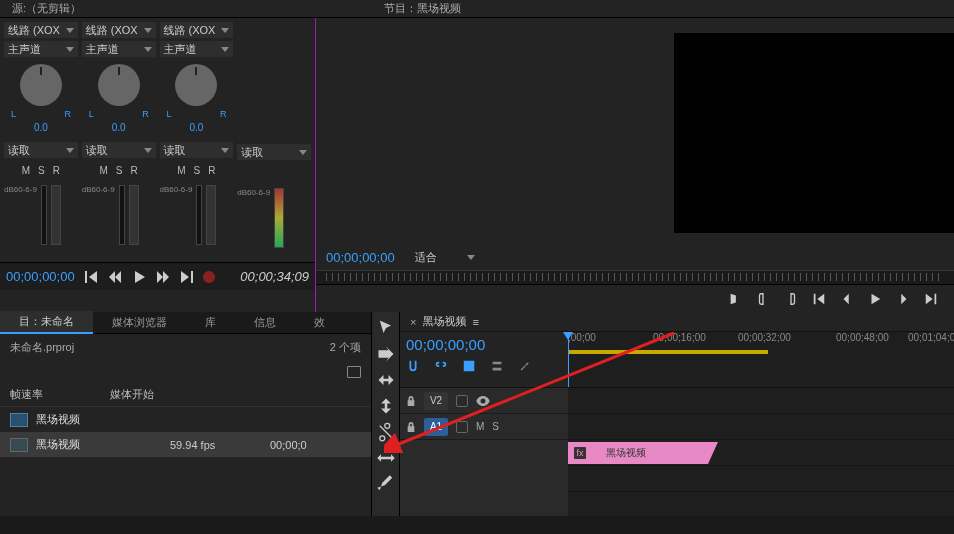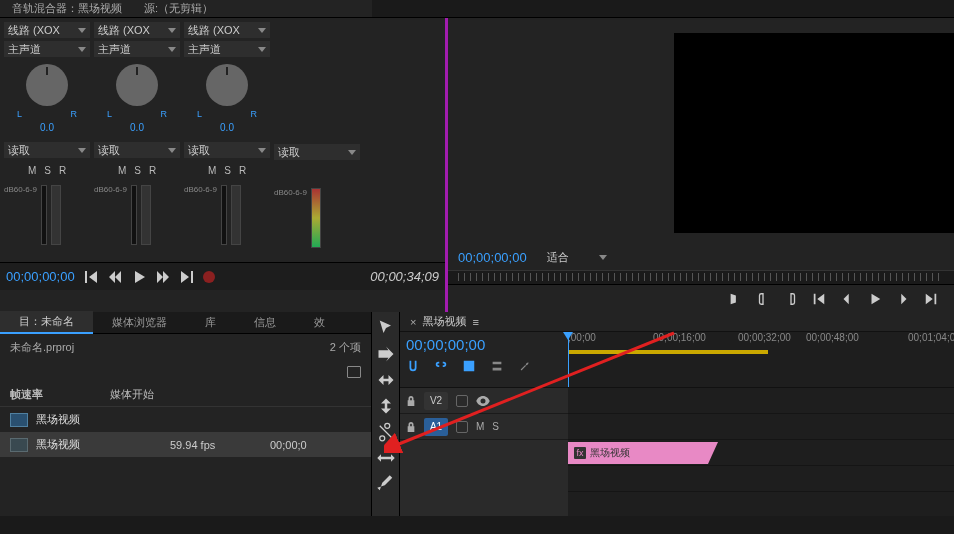--- a/index.html
+++ b/index.html
@@ -3,21 +3,21 @@
 <meta charset="utf-8">
 <style>
 * { margin: 0; padding: 0; box-sizing: border-box; font-family: "Microsoft YaHei", Arial, sans-serif; }
 body { background: #1a1a1a; color: #ccc; font-size: 11px; width: 954px; height: 534px; overflow: hidden; position: relative; }
 .topbar { display: flex; height: 18px; border-bottom: 1px solid #000; }
 .top-left { width: 372px; background: #232323; display: flex; gap: 10px; padding: 0 6px; align-items: center; }
 .top-right { flex: 1; background: #232323; padding: 0 6px; display: flex; align-items: center; }
 .tab-item { color: #aaa; font-size: 11px; padding: 2px 6px; }
 
 .main-flex { display: flex; height: 294px; }
-.mixer-panel { width: 448px; background: #232323; border-right: 3px solid #a21caf; display: flex; flex-direction: column; }
+.mixer-panel { width: 316px; background: #232323; border-right: 1px solid #a21caf; display: flex; flex-direction: column; }
 .mixer-tracks { display: flex; gap: 4px; padding: 4px; }
 .track { width: 86px; display: flex; flex-direction: column; align-items: center; gap: 3px; }
 .track-route { width: 100%; background: #2e2e2e; display: flex; justify-content: space-between; padding: 1px 4px; height: 16px; align-items: center; }
 .track-channel-sel { width: 100%; background: #2e2e2e; display: flex; justify-content: space-between; padding: 1px 4px; height: 16px; align-items: center; }
 .dropdown-arrow { width: 0; height: 0; border-left: 4px solid transparent; border-right: 4px solid transparent; border-top: 5px solid #888; }
 .pan-knob { width: 42px; height: 42px; background: #666; border-radius: 50%; position: relative; margin-top: 4px; }
 .pan-knob::after { content: ''; position: absolute; left: 50%; top: 3px; width: 2px; height: 8px; background: #222; transform: translateX(-50%); }
 .lr-row { display: flex; justify-content: space-between; width: 60px; font-size: 9px; }
 .lr-l { color: #3aa0ff; }
 .lr-r { color: #3aa0ff; }
@@ -52,21 +52,21 @@
 .bottom-flex { display: flex; height: 204px; }
 .project-panel { width: 372px; background: #232323; border-right: 1px solid #000; display: flex; flex-direction: column; }
 .project-tabs { display: flex; height: 22px; border-bottom: 1px solid #000; background: #1a1a1a; align-items: center; }
 .ptab { padding: 3px 19px; color: #999; font-size: 11px; cursor: pointer; }
 .ptab.active { background: #2e2e2e; border-bottom: 2px solid #3aa0ff; color: #ccc; }
 .project-header { display: flex; justify-content: space-between; padding: 6px 10px; color: #aaa; }
 .project-search { height: 22px; padding: 0 10px; display: flex; align-items: center; gap: 8px; }
 .bin-icon { width: 14px; height: 12px; border: 1px solid #888; border-radius: 1px; }
 .project-columns { display: flex; padding: 4px 10px; border-bottom: 1px solid #333; color: #bbb; }
 .col-name { width: 160px; display: flex; gap: 4px; align-items: center; }
-.col-fps { width: 100px; font-weight: bold; }
+.col-fps { width: 100px; }
 .col-start { flex: 1; }
 .project-rows { flex: 1; }
 .prow { display: flex; padding: 5px 10px; align-items: center; cursor: pointer; }
 .prow.selected { background: #3a3a3a; }
 .prow-icon { width: 18px; height: 14px; margin-right: 8px; }
 .prow-icon.seq { background: #2a5070; border: 1px solid #5080a0; }
 .prow-icon.clip { background: #394950; border: 1px solid #5a6a70; }
 .prow-name { width: 134px; color: #ddd; }
 .prow-fps { width: 100px; color: #ccc; }
 .prow-start { color: #ccc; }
@@ -98,33 +98,35 @@
 .lock-icon { width: 10px; height: 12px; }
 .trk-label { width: 24px; height: 18px; background: #333; color: #ccc; display: flex; align-items: center; justify-content: center; font-size: 10px; border-radius: 2px; }
 .trk-label.active { background: #2a5f99; color: #fff; }
 .trk-toggle { width: 12px; height: 12px; border: 1px solid #666; border-radius: 2px; }
 .eye-icon { width: 14px; height: 10px; }
 
 .tl-track-content { flex: 1; background: #1e1e1e; position: relative; }
 .tl-track-lane { height: 26px; border-bottom: 1px solid #151515; position: relative; }
 .clip-bar { position: absolute; top: 2px; height: 22px; background: #e889c5; left: 0; width: 140px; display: flex; align-items: center; padding: 0 6px; font-size: 10px; color: #333; }
 .clip-bar::after { content: ''; position: absolute; right: -10px; top: 0; width: 0; height: 0; border-top: 0 solid transparent; border-bottom: 22px solid transparent; border-left: 10px solid #e889c5; }
-.clip-fx { width: 12px; height: 12px; margin-right: 4px; background: #333; color: #e889c5; font-size: 9px; display: inline-flex; align-items: center; justify-content: center; border-radius: 1px; }
+.clip-fx { width: 12px; height: 12px; margin-right: 20px; background: #333; color: #e889c5; font-size: 9px; display: inline-flex; align-items: center; justify-content: center; border-radius: 1px; }
 
 .arrow-svg { position: absolute; left: 384px; top: 328px; width: 300px; height: 125px; pointer-events: none; z-index: 99; }
 
 .sort-arrow { width: 0; height: 0; border-left: 4px solid transparent; border-right: 4px solid transparent; border-bottom: 5px solid #ccc; }
 </style>
 </head>
 <body>
 
 <div class="topbar">
   <div class="top-left">
-    <span class="tab-item">音轨混合器：黑场视频</span>
     <span class="tab-item">源:（无剪辑）</span>
+  </div>
+  <div class="top-right">
+    <span class="tab-item">节目：黑场视频</span>
   </div>
 </div>
 
 <div class="main-flex">
   <div class="mixer-panel">
     <div class="mixer-tracks">
       <div class="track">
         <div class="track-route">
             <span>线路 (XOX</span>
             <span class="dropdown-arrow"></span>
@@ -418,21 +420,21 @@
             <span class="gray"><svg viewBox="0 0 16 16">
                   <path d="M12 4a3 3 0 01-4 3L3 12l1 1 5-5a3 3 0 013-4z"></path>
                 </svg></span>
           </div>
         </div>
         <div class="tl-ruler">
           <div class="tl-ruler-ticks" id="ruler-ticks">
               <span class="tl-tick" style="left: 0px;">;00;00</span>
               <span class="tl-tick" style="left: 85px;">00;00;16;00</span>
               <span class="tl-tick" style="left: 170px;">00;00;32;00</span>
-              <span class="tl-tick" style="left: 238px;">00;00;48;00</span>
+              <span class="tl-tick" style="left: 268px;">00;00;48;00</span>
               <span class="tl-tick" style="left: 340px;">00;01;04;04</span>
             </div>
           <div class="tl-inout-bar"></div>
           <div class="tl-playhead"></div>
         </div>
       </div>
       <div class="tl-tracks">
         <div class="tl-track-headers">
           <div class="tl-track-head">
             <svg class="lock-icon" viewBox="0 0 12 14">

